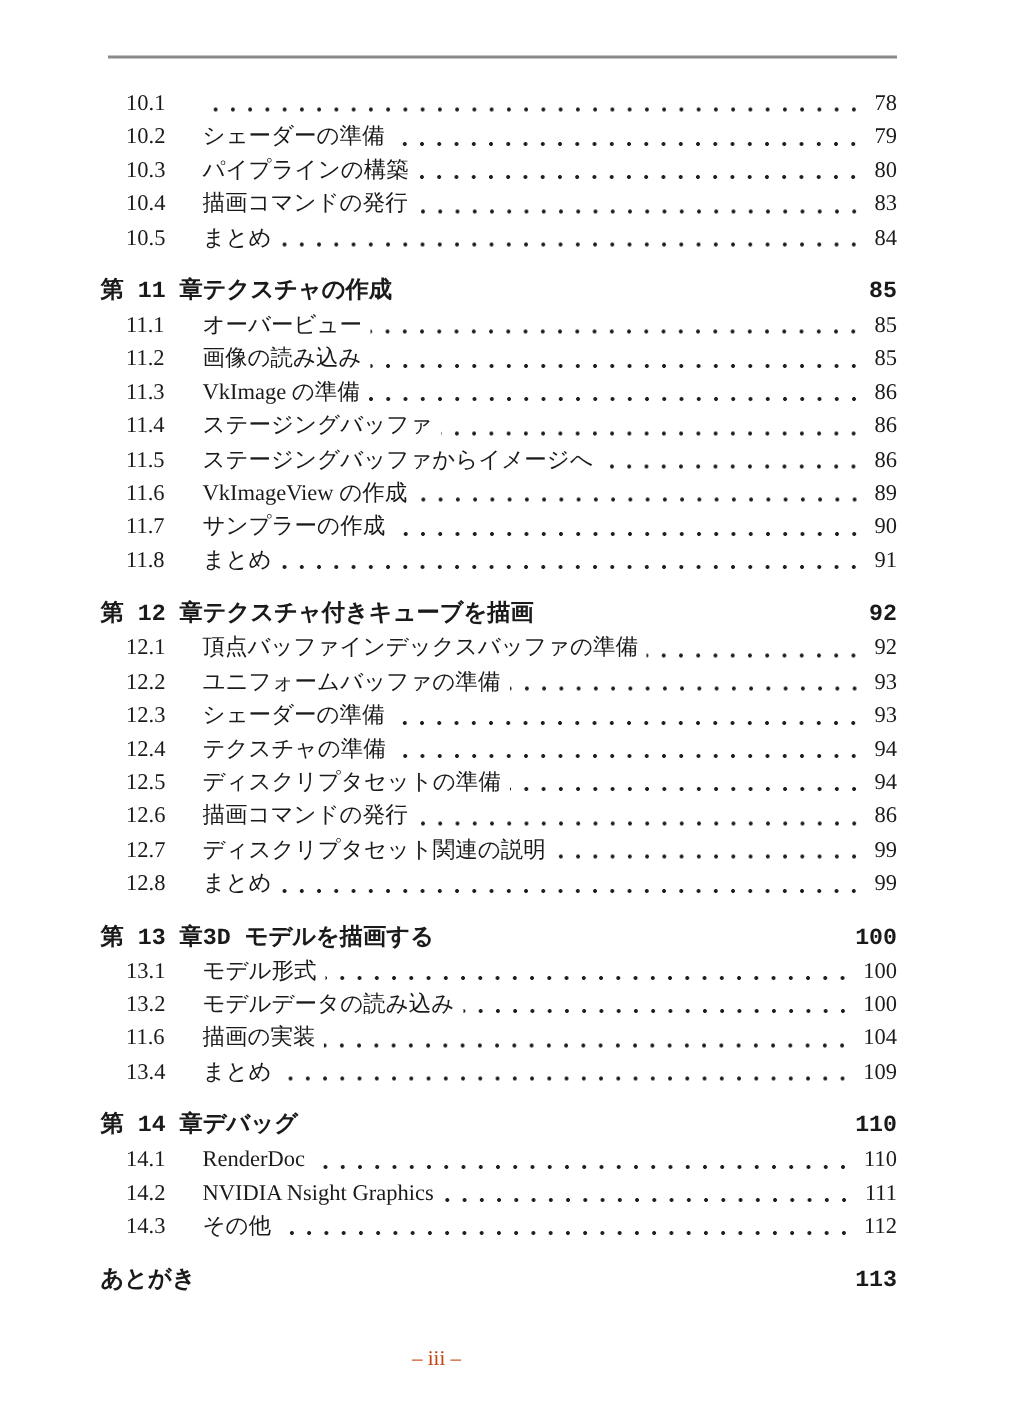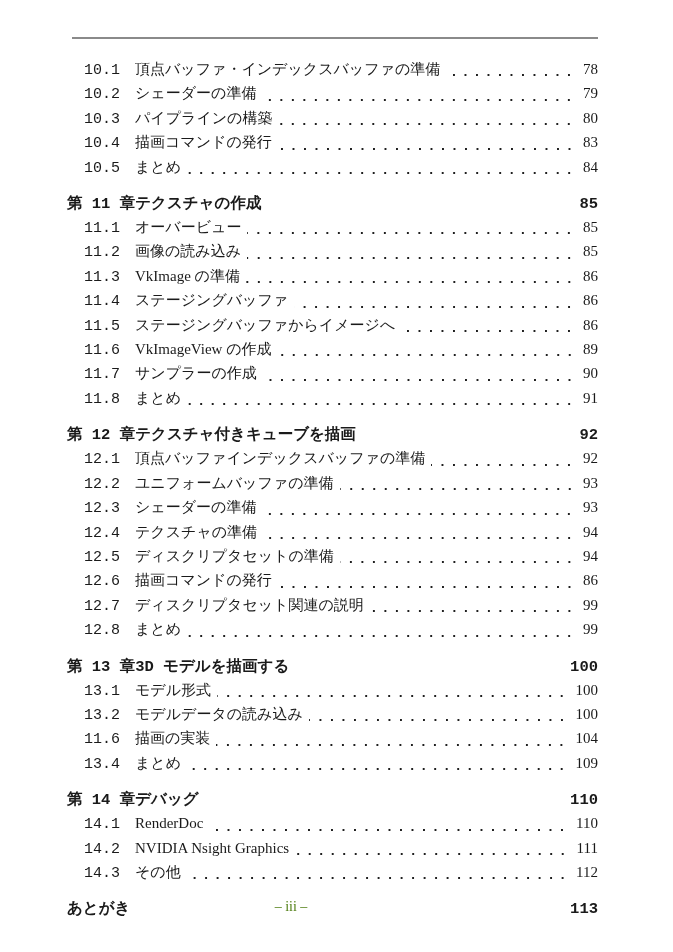--- a/index.html
+++ b/index.html
@@ -39,21 +39,20 @@
     margin: 0 75px 0 84px;
     font-family: "Liberation Serif", "DejaVu Serif", serif;
     font-size: 15px;
     line-height: 22.4px;
     color: #1a1a1a;
     white-space: nowrap;
   }
   .row .num {
     flex: none;
     width: 51px;
-    font-family: Liberation Mono, monospace;
   }
   .row .title {
     flex: none;
   }
   .leader {
     flex: 1 1 auto;
     align-self: stretch;
     margin: 0 8px 0 6px;
     background-image: radial-gradient(circle, #1f1f1f 1.05px, rgba(0,0,0,0) 1.5px);
     background-size: 11.5px 4px;
@@ -85,33 +84,32 @@
   }
   .footer {
     position: absolute;
     top: 899px;
     left: 0;
     width: 582px;
     text-align: center;
     font-family: "Liberation Serif", "DejaVu Serif", serif;
     font-size: 14px;
     line-height: 16px;
-    color: #4d7c0f;
+    color: #c2410c;
   }
 </style>
 </head>
 <body>
 
 <div class="page">
   <div class="headrule"></div>
   <div class="toc">
       <div class="toc-group">
         <div class="row section-row">
           <span class="num">10.1</span>
-          <span class="title">頂点バッファ・インデックスバッファの準備</span>
           <span class="leader"></span>
           <span class="pg">78</span>
         </div>
         <div class="row section-row">
           <span class="num">10.2</span>
           <span class="title">シェーダーの準備</span>
           <span class="leader"></span>
           <span class="pg">79</span>
         </div>
         <div class="row section-row">

